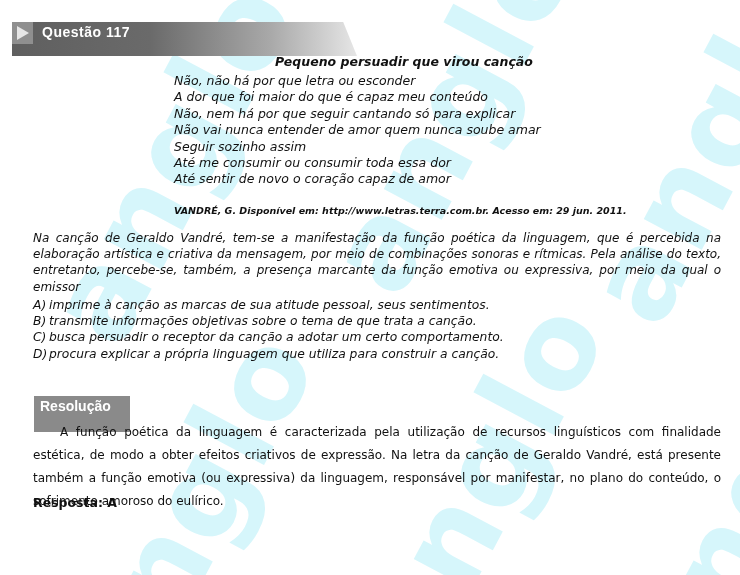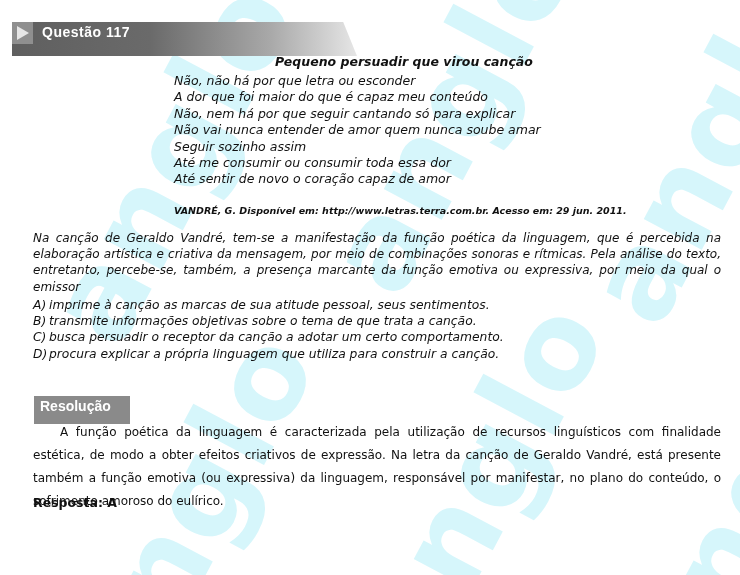--- a/index.html
+++ b/index.html
@@ -42,21 +42,21 @@
 
   .stem {
     position: absolute; left: 33px; top: 230px; width: 688px; font-style: italic; font-size: 12px;
     line-height: 16.2px; text-align: justify;
   }
   .options { position: absolute; left: 33px; top: 297px; font-style: italic; font-size: 12.3px; line-height: 16.2px; }
   .option { white-space: nowrap; }
   .option .letter { display: inline-block; width: 16px; }
 
   .res-badge {
-    position: absolute; left: 34px; top: 396px; width: 96px; height: 28px; background: #8a8a8a; color: #fff;
+    position: absolute; left: 34px; top: 396px; width: 96px; height: 36px; background: #8a8a8a; color: #fff;
     font-family: "Liberation Sans", sans-serif; font-weight: bold; font-size: 14px; line-height: 20px;
     padding-left: 6px; box-sizing: border-box;
   }
   .resolution {
     position: absolute; left: 33px; top: 421px; width: 688px; font-size: 12px; line-height: 23px;
     text-align: justify; text-indent: 27px;
   }
   .answer { position: absolute; left: 33px; top: 495px; font-weight: bold; font-size: 12.5px; }
 </style>
 </head>

